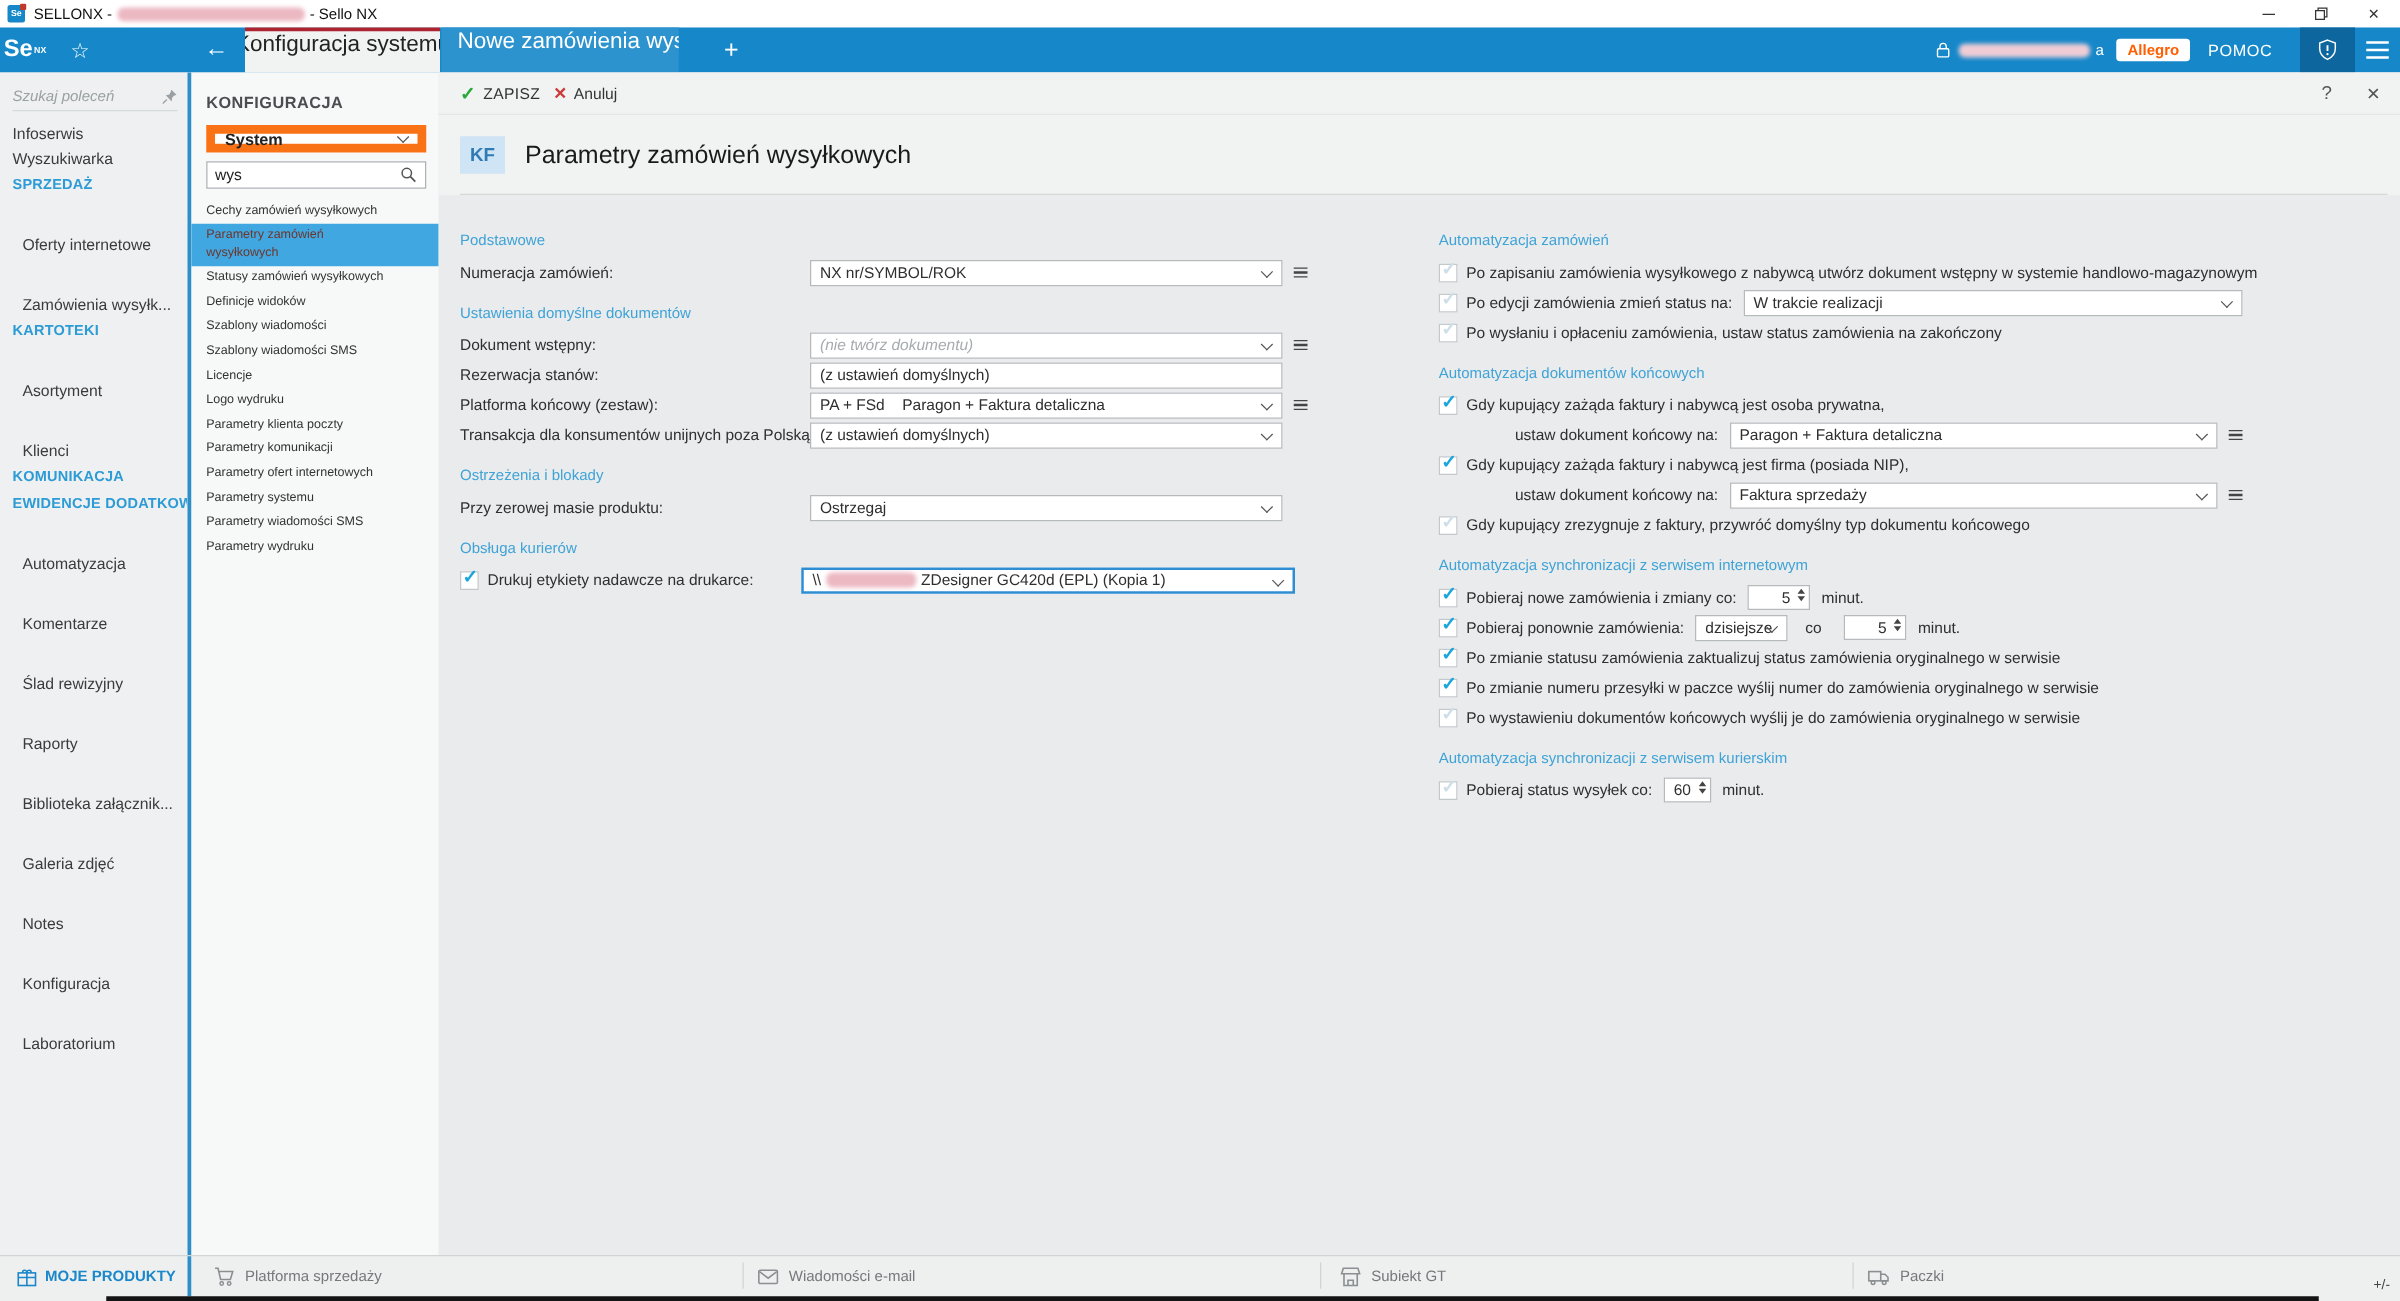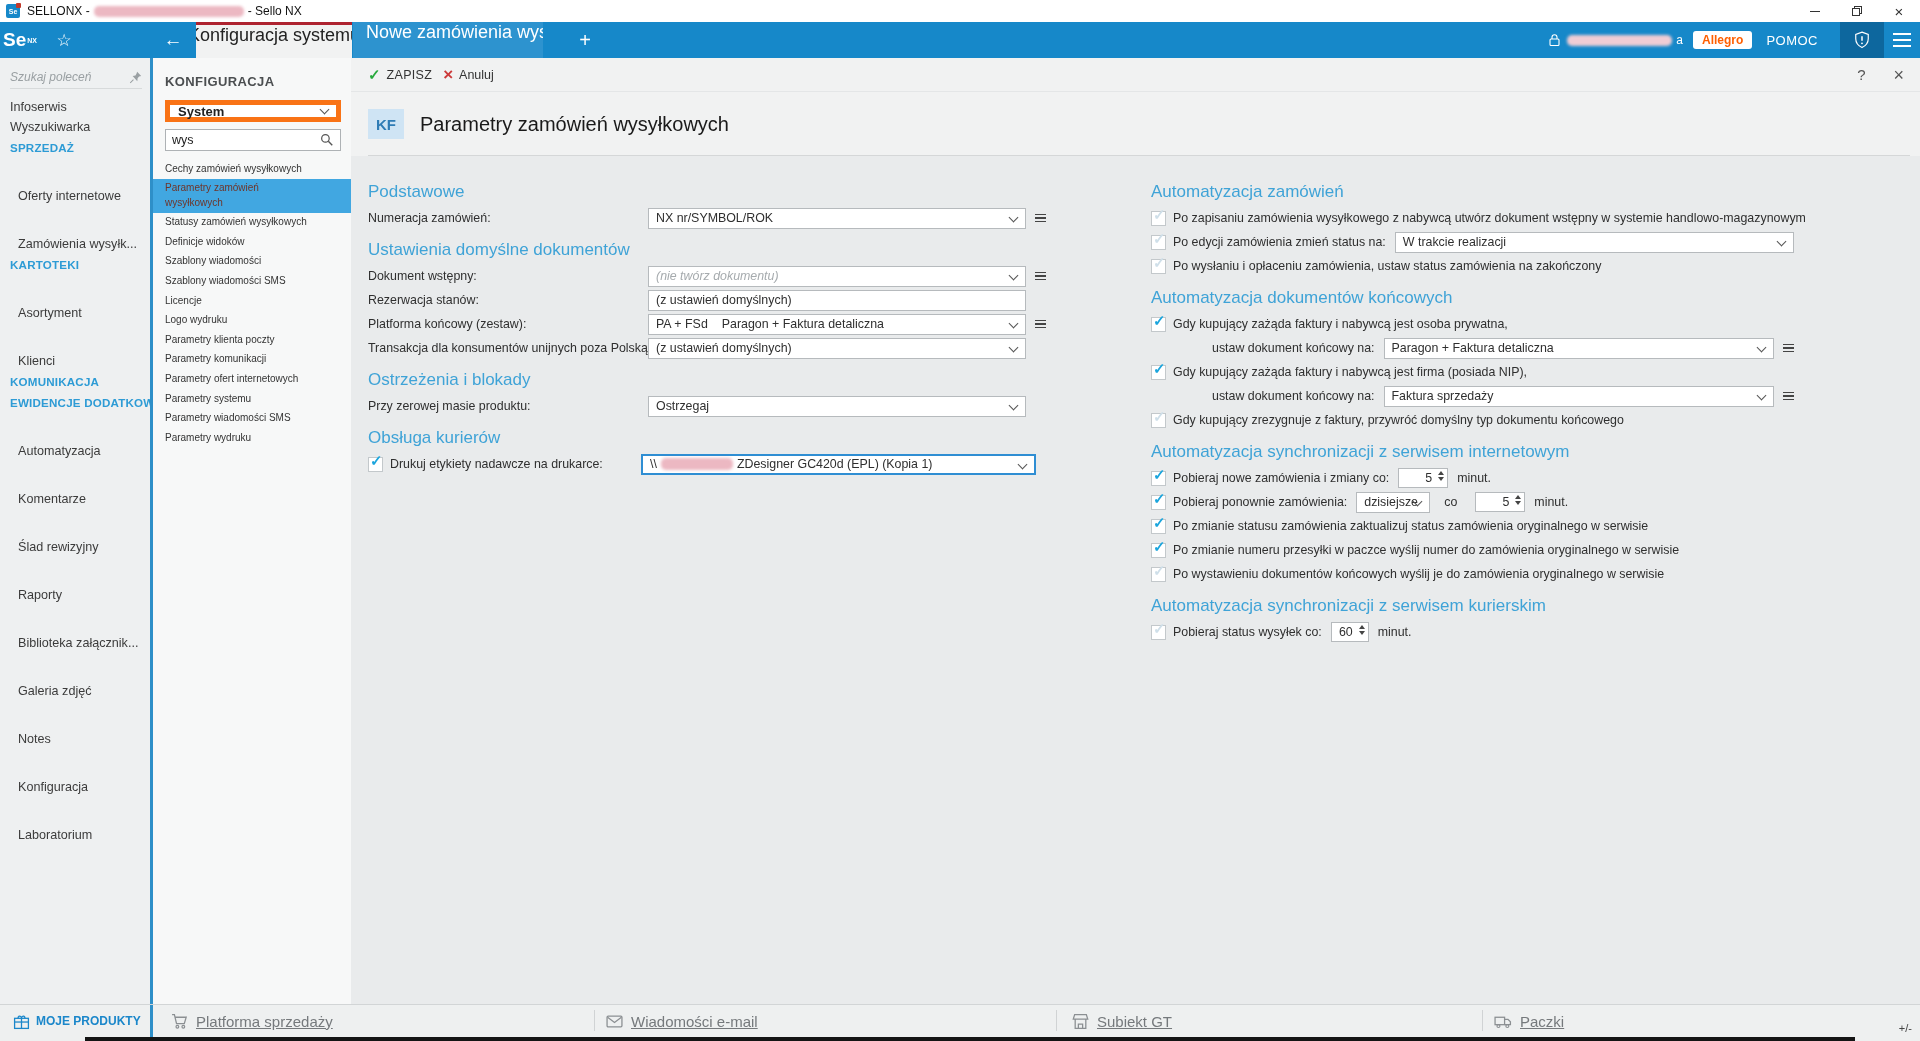--- a/index.html
+++ b/index.html
@@ -46,21 +46,21 @@
     display:flex; align-items:center; font-style:italic; color:#9aa0a3; font-size:12px; }
   .sb-search span { flex:1; }
   .sb-item { height:20px; line-height:20px; padding-left:10px; font-size:12.6px; color:#3b3b3b; white-space:nowrap; overflow:hidden; }
   .sb-sub { padding-left:18px;margin-top:28px; }
   .sb-header { height:21px; line-height:21px; padding-left:10px; color:#2d9bd5; font-weight:bold; font-size:11.6px; letter-spacing:.2px; white-space:nowrap; overflow:hidden; }
 
   
   .config { position:absolute; top:58px; left:150px; width:201px; bottom:37px; background:#f7f8f8;
     border-left:3px solid #2e8fc8; overflow:hidden; }
   .cfg-header { margin:16px 0 0 12px; font-size:13px; font-weight:bold; color:#4b4e50; letter-spacing:.4px; }
-  .sys-combo { margin:11px 10px 0 12px; height:22px; background:#fff; border:5px solid #f97316;
+  .sys-combo { margin:11px 10px 0 12px; height:22px; background:#fff; border:7px solid #f97316;
     display:flex; align-items:center; justify-content:space-between; padding:0 8px; font-size:13px; font-weight:bold; color:#222; }
   .cfg-search { margin:7px 10px 0 12px; height:22px; background:#fff; border:1px solid #aeb2b5;
     display:flex; align-items:center; justify-content:space-between; padding:0 6px; font-size:12.5px; color:#222; }
   .cfg-list { margin-top:8px; font-size:10px; color:#333; }
   .cfg-item { padding:2.5px 6px 2.5px 12px; line-height:14.6px; white-space:nowrap; overflow:hidden; }
   .cfg-item.selected { background:#41a7e1; color:#6e352a; white-space:normal; padding-right:42px; }
 
   
   .main { position:absolute; top:58px; left:351px; right:0; bottom:37px; background:#e9ebec; }
   .toolbar { height:34px; background:#f1f2f2; border-bottom:1px solid #e4e6e7;
@@ -74,21 +74,21 @@
   .title-area { height:64px; background:#f1f2f2; position:relative; display:flex; align-items:center; padding-left:17px; }
   .title-sep { position:absolute; left:17px; right:10px; bottom:0; border-bottom:1px solid #d5d7d8; }
   .kf-badge { width:36px; height:30px; background:#cfe4f4; color:#2f7cb5; font-weight:bold; font-size:15px;
     display:flex; align-items:center; justify-content:center; margin-right:16px; }
   .page-title { font-size:20px; color:#1a1a1a; }
   .content { position:relative; }
   .left-form { position:absolute; left:17px; top:26px; width:697px; }
   .right-form { position:absolute; left:800px; top:26px; width:643px; }
   .sec { margin-top:10px; }
   .sec:first-child { margin-top:0; }
-  .sec-h { height:20px; line-height:20px; color:#3fa3d7; font-size:17px; margin-bottom:4px; }
+  .sec-h { height:20px; line-height:20px; color:#3fa3d7; font-size:12px; margin-bottom:4px; }
   .frow { height:24px; display:flex; align-items:center; font-size:12.4px; color:#2f2f2f; }
   .flabel { width:280px; flex-shrink:0; white-space:nowrap; }
   .flabel2 { width:251px; flex-shrink:0; white-space:nowrap; }
   .combo { height:21px; background:#fff; border:1px solid #b6babd; position:relative;
     display:flex; align-items:center; padding:0 20px 0 7px; font-size:12.4px; color:#2f2f2f; white-space:nowrap; overflow:hidden; }
   .w-std { width:378px; }
   .w-printer { width:395px; border:2px solid #2f8ed3; }
   .chev { position:absolute; right:8px; top:5px; width:7px; height:7px;
     border-right:1.6px solid #555; border-bottom:1.6px solid #555; transform:rotate(45deg); }
   .no-chev { padding-right:7px; }
@@ -109,21 +109,21 @@
   .spin .arrows { position:absolute; right:3px; top:2px; display:flex; flex-direction:column; gap:2px; }
   .tri-up { width:0; height:0; border-left:3.5px solid transparent; border-right:3.5px solid transparent; border-bottom:4.5px solid #444; }
   .tri-dn { width:0; height:0; border-left:3.5px solid transparent; border-right:3.5px solid transparent; border-top:4.5px solid #444; }
   .sel-small { width:74px; flex:none; margin-left:9px; }
 
   
   .statusbar { position:absolute; left:0; right:0; bottom:0; height:37px; background:#eef0f0; border-top:1px solid #d2d5d6; }
   .sb-left { position:absolute; left:0; top:0; bottom:4px; width:153px; display:flex; align-items:center;
     padding-left:13px; color:#1b87ca; font-weight:bold; font-size:12px; border-right:3px solid #2e8fc8; white-space:nowrap; overflow:hidden; }
   .sb-left svg { margin-right:6px; flex-shrink:0; }
-  .seg { position:absolute; top:0; bottom:4px; display:flex; align-items:center; color:#75797c; font-size:15px;text-decoration:underline; }
+  .seg { position:absolute; top:0; bottom:4px; display:flex; align-items:center; color:#75797c; font-size:12px; }
   .seg svg { margin-right:8px; }
   .seg-sep { position:absolute; top:5px; bottom:10px; width:1px; background:#d0d3d4; }
   .corner { position:absolute; right:8px; bottom:7px; font-size:11px; color:#444; }
   .black-strip { position:absolute; left:85px; right:65px; bottom:0; height:4px; background:#141414; }
 </style>
 </head>
 <body>
 
 <div class="titlebar">
   <span class="app-icon">Se</span>

